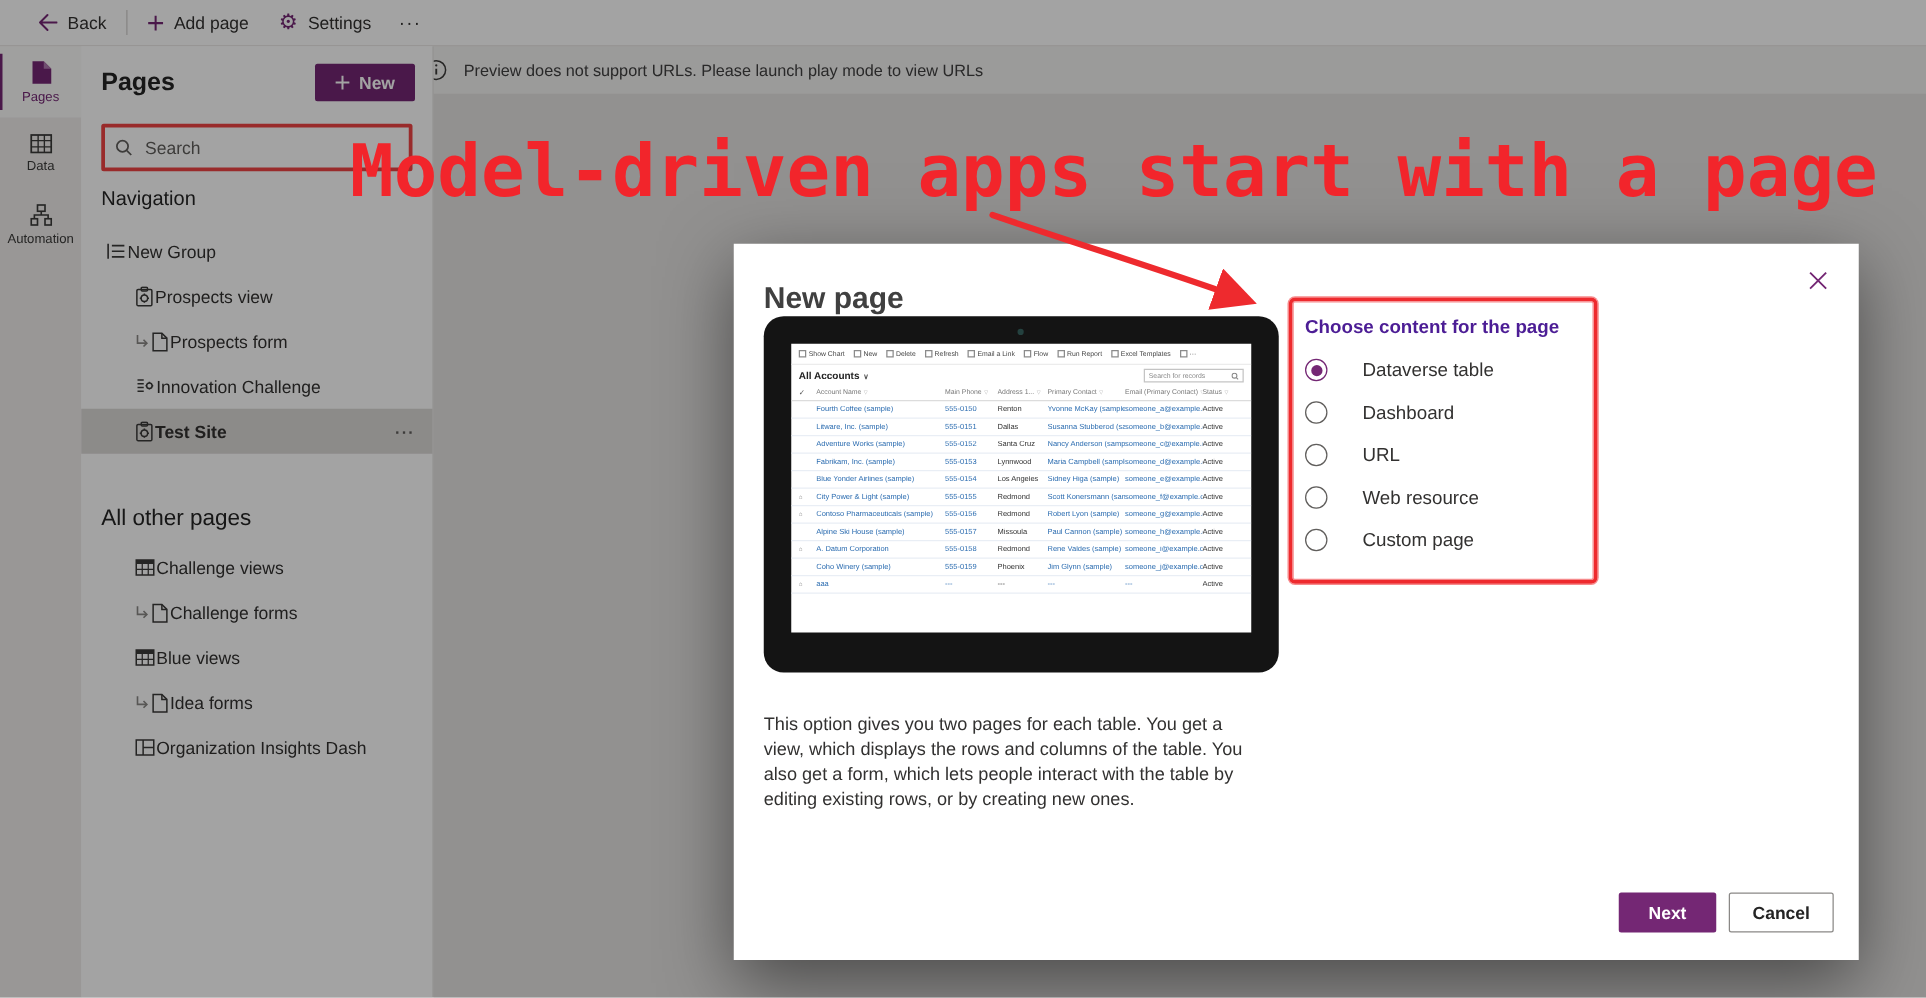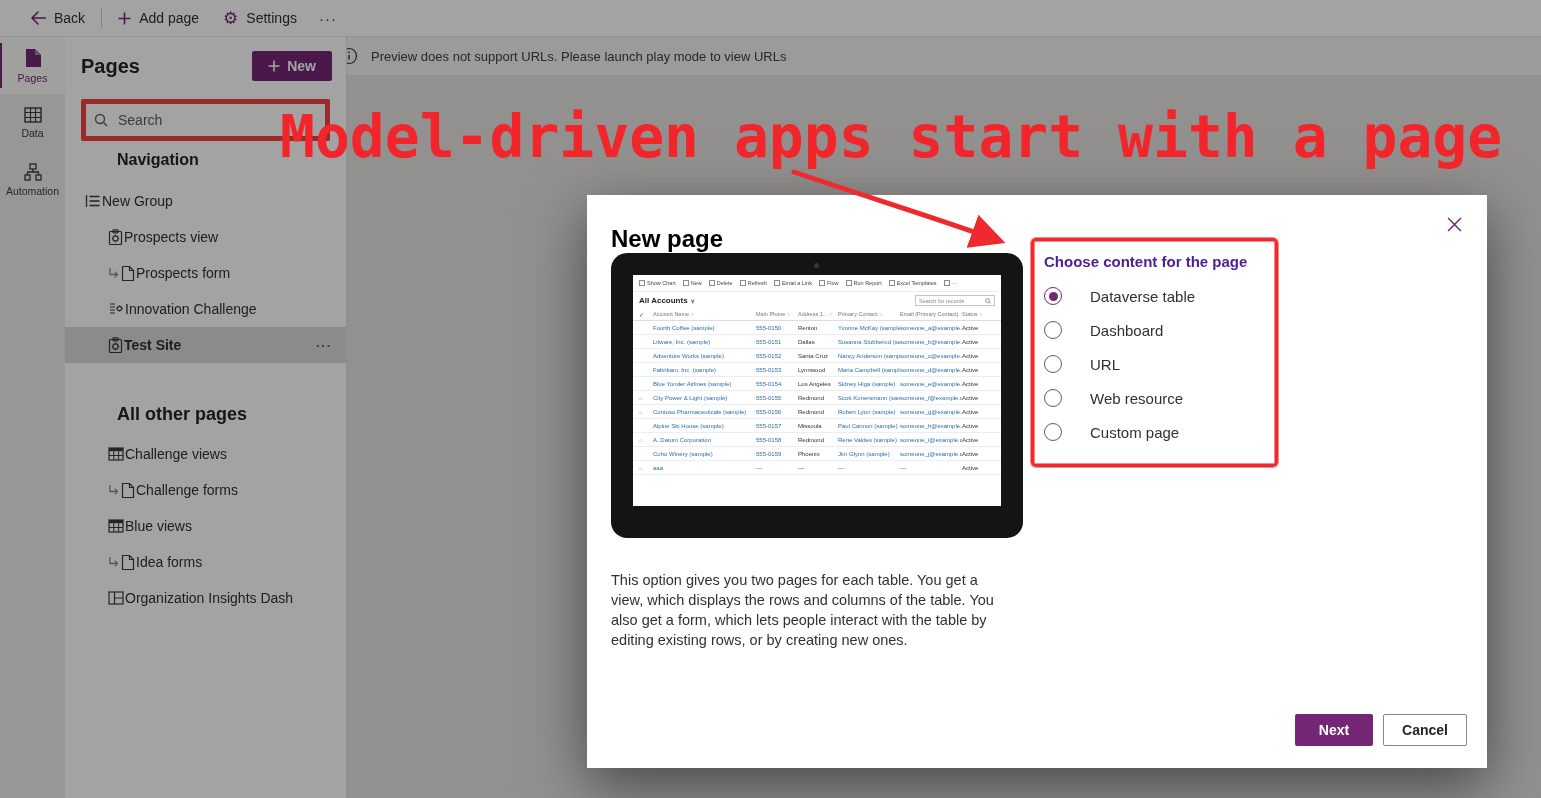--- a/index.html
+++ b/index.html
@@ -26,25 +26,25 @@
 
   
   .panel{position:absolute;left:65px;top:37px;width:282px;bottom:0;background:#fff;
          border-right:1px solid #e1dfdd;box-sizing:border-box;z-index:1;}
   .panel-title-row{position:absolute;top:14px;left:16px;right:14px;display:flex;
                    justify-content:space-between;align-items:center;}
   .panel-title{font-size:20px;font-weight:bold;color:#242424;}
   .btn-new{display:flex;align-items:center;gap:7px;background:#742774;color:#fff;border:none;
            font-size:14px;font-weight:600;padding:7px 16px;border-radius:2px;cursor:pointer;
            font-family:inherit;}
-  .search-box{position:absolute;top:62px;left:16px;right:16px;height:30px;border:5px solid #ef4444;
+  .search-box{position:absolute;top:62px;left:16px;right:16px;height:30px;border:3px solid #ef4444;
               border-radius:2px;display:flex;align-items:center;gap:8px;padding:16px 8px;background:#fff;box-sizing:border-box;}
   .search-box input{border:none;outline:none;font-size:14px;color:#323130;flex:1;font-family:inherit;background:transparent;}
   .search-box input::placeholder{color:#605e5c;}
-  .sec-header{position:absolute;left:16px;font-weight:700;color:#242424;margin-left:36px;}
+  .sec-header{position:absolute;left:16px;font-weight:400;color:#242424;}
   .nav-header{top:114px;font-size:16px;}
   .other-header{top:367px;font-size:18px;}
   .tree{position:absolute;left:0;right:0;}
   .tree1{top:146px;}
   .tree2{top:399px;}
   .ti{height:36px;display:flex;align-items:center;gap:1px;font-size:14px;color:#323130;cursor:pointer;position:relative;}
   .ti.lvl0{padding-left:20px;}
   .ti.lvl1{padding-left:43px;}
   .ti.lvl2{padding-left:43px;}
   .ti.sel{background:#dbd9d7;font-weight:600;}
@@ -56,21 +56,21 @@
   .message-bar{height:38px;background:#f3f2f1;display:flex;align-items:center;gap:13px;
                padding-left:3px;overflow:hidden;font-size:13px;color:#404040;}
   .message-bar svg{margin-left:-10px;flex:none;}
 
   
   .dim{position:absolute;inset:0;background:rgba(0,0,0,0.36);z-index:40;}
 
   
   .dialog{position:absolute;left:587px;top:195px;width:900px;height:573px;background:#fff;
           z-index:50;box-shadow:0 18px 55px rgba(0,0,0,0.5);}
-  .dlg-title{position:absolute;left:24px;top:14px;font-size:24px;font-weight:600;color:#000000;}
+  .dlg-title{position:absolute;left:24px;top:14px;font-size:24px;font-weight:600;color:#404040;}
   .dlg-close{position:absolute;right:22px;top:22px;width:18px;height:18px;cursor:pointer;}
   .dlg-desc{position:absolute;left:24px;top:360px;width:398px;font-size:14.5px;line-height:20px;color:#323130;}
   .choose-label{position:absolute;left:457px;top:58px;font-size:15px;font-weight:600;color:#4c1d95;}
   .radio-group{position:absolute;left:457px;top:84px;}
   .radio-row{height:34px;display:flex;align-items:center;gap:28px;cursor:pointer;}
   .radio{width:18px;height:18px;border:1px solid #605e5c;border-radius:50%;box-sizing:border-box;
          display:flex;align-items:center;justify-content:center;background:#fff;flex:none;}
   .radio-row.selected .radio{border-color:#742774;}
   .radio-row.selected .radio::after{content:"";width:9px;height:9px;border-radius:50%;background:#742774;}
   .radio-label{font-size:15px;color:#323130;}

